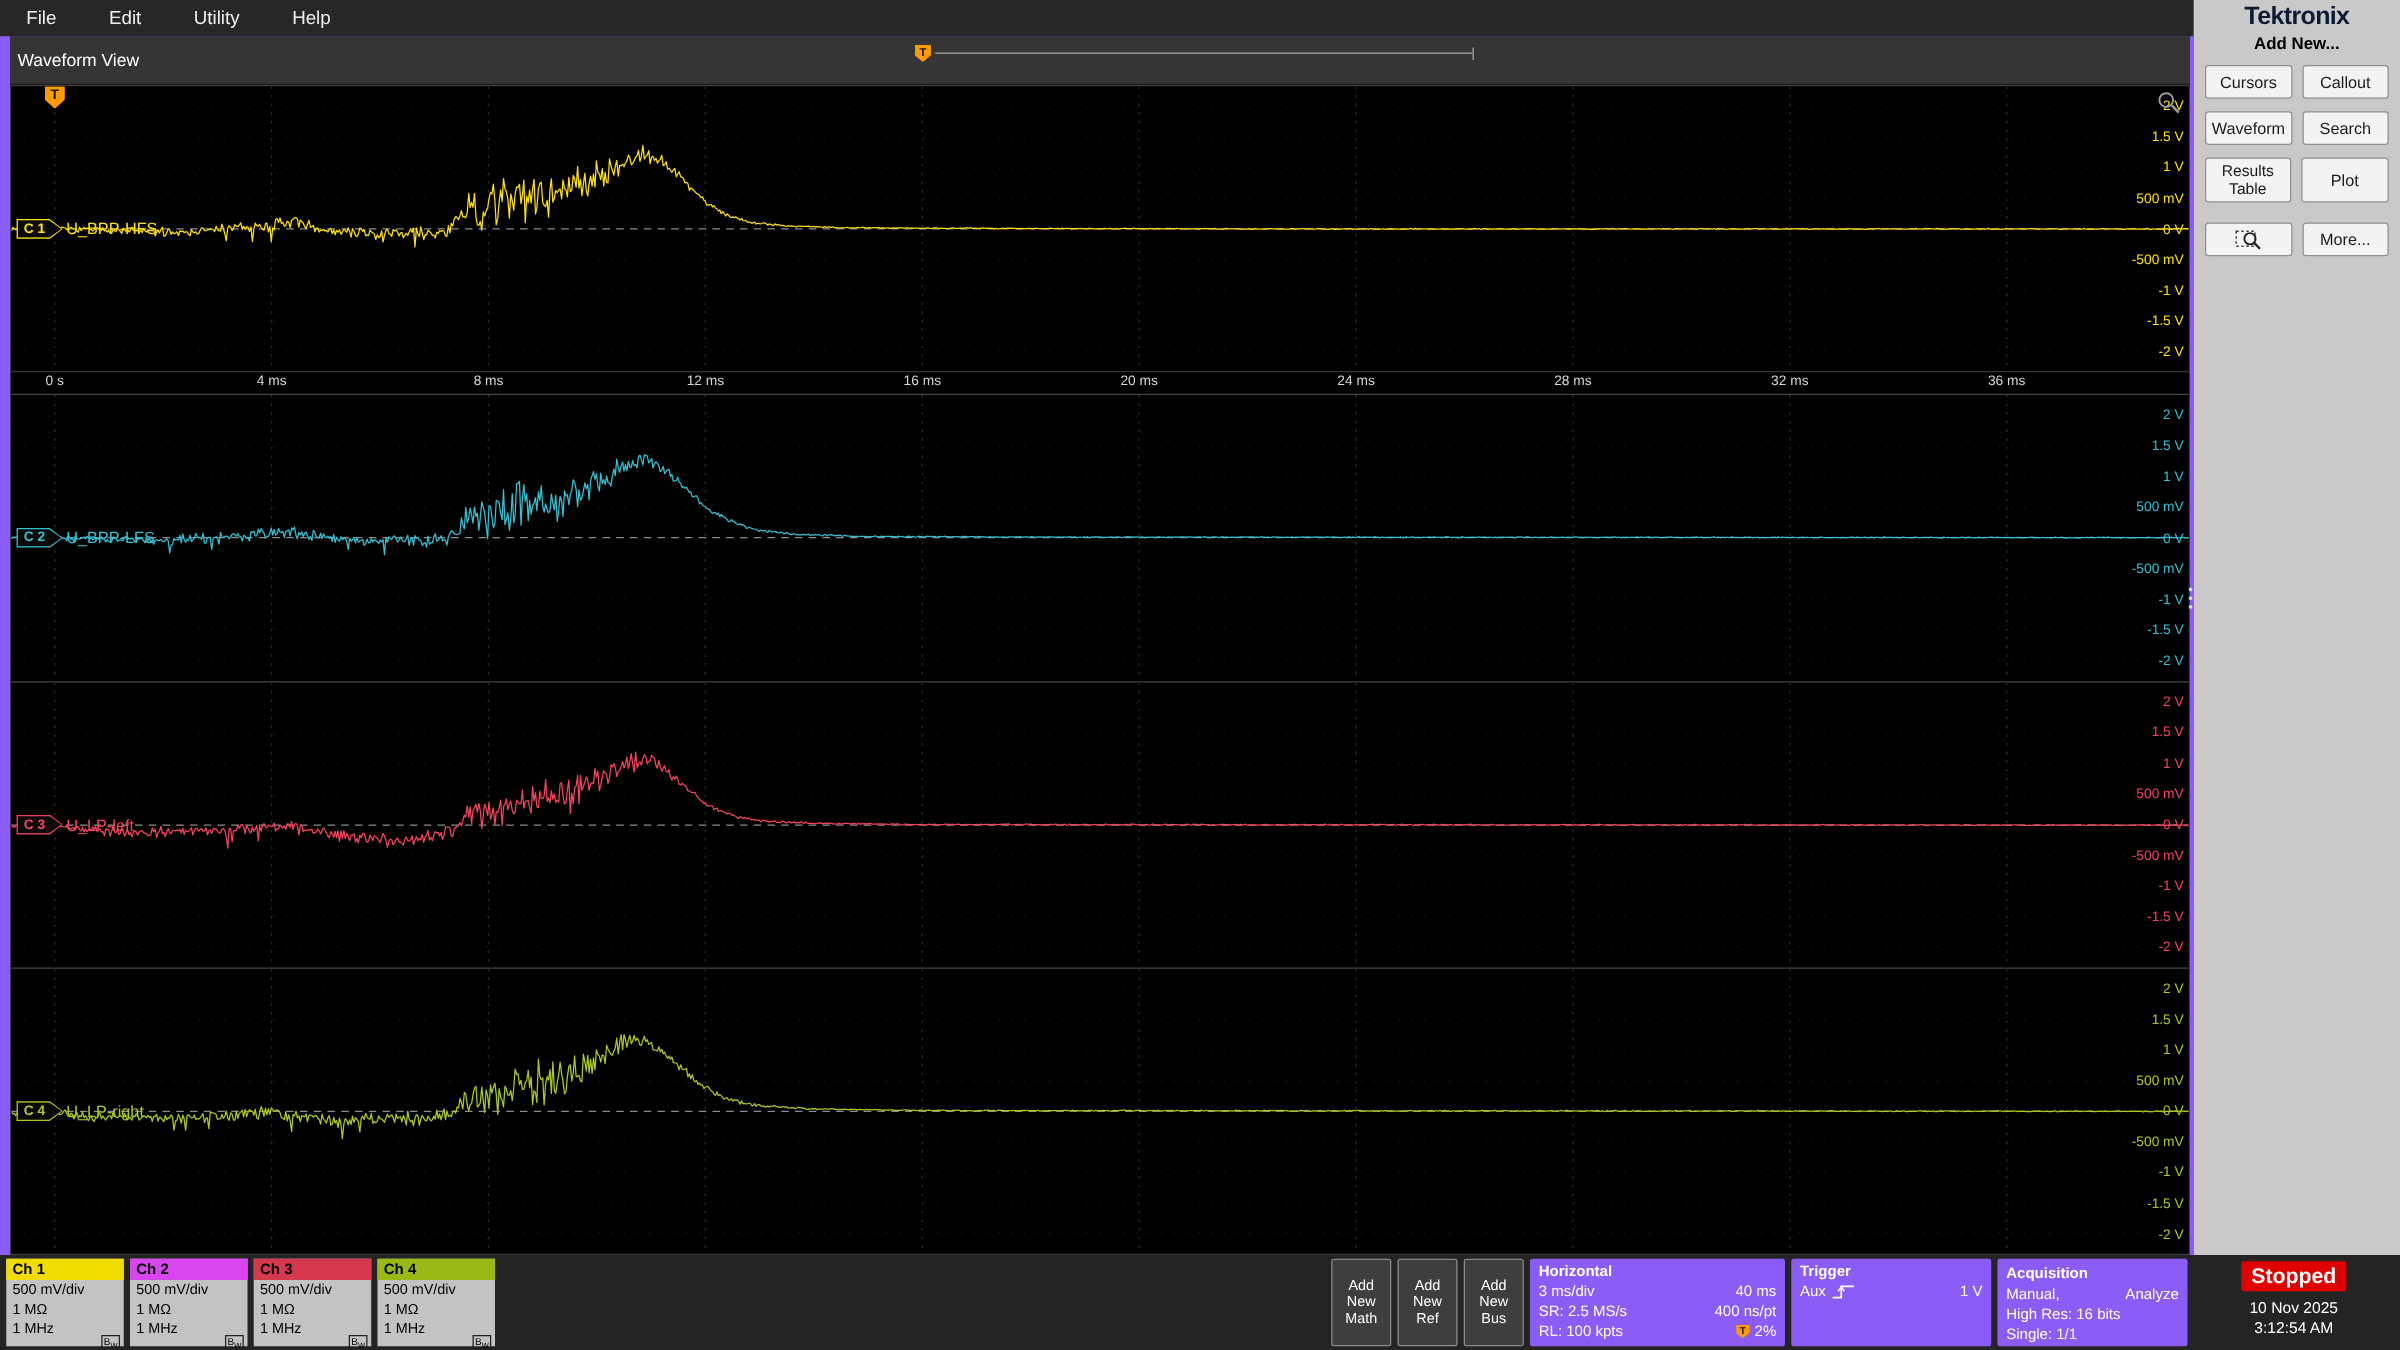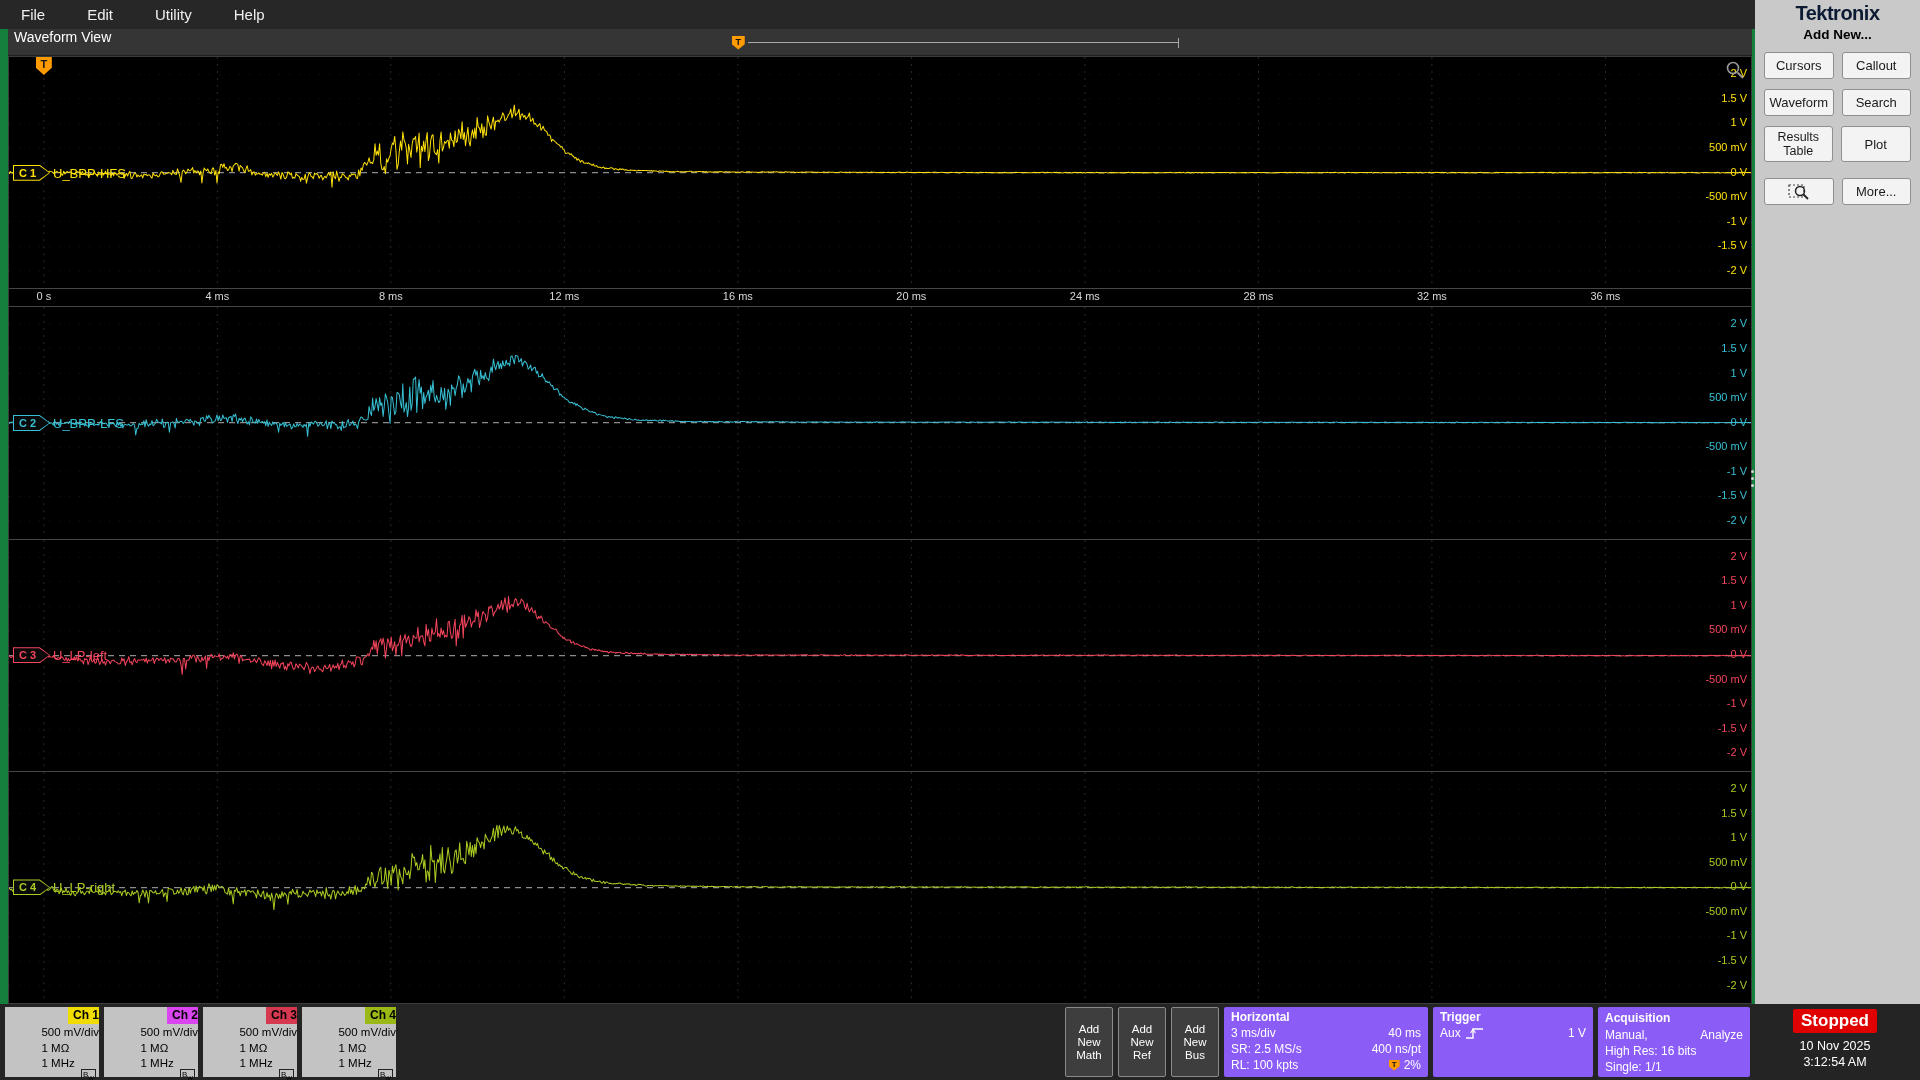--- a/index.html
+++ b/index.html
@@ -1,28 +1,28 @@
 <!DOCTYPE html>
 <html><head>
 <meta charset="utf-8">
 <style>
   html,body{margin:0;padding:0;width:1920px;height:1080px;background:#1c1c1c;
     font-family:"Liberation Sans",sans-serif;overflow:hidden;}
   *{box-sizing:border-box;}
   .app{width:1920px;height:1080px;display:flex;flex-direction:column;}
   .top{display:flex;height:1004px;position:relative;}
-  .left-col{flex:1;display:flex;flex-direction:column;min-width:0;background:#15803d;}
+  .left-col{flex:1;display:flex;flex-direction:column;min-width:0;background:#8b5cf6;}
 
   
   .menubar{height:29px;background:#272727;display:flex;align-items:center;color:#efefef;font-size:15px;}
   .menu-item{padding:0 21px;cursor:default;}
 
   
   .wv-wrap{flex:1;display:flex;flex-direction:column;padding:0 3px 0 8px;min-height:0;}
-  .wv-header{height:27px;background:#353535;color:#fff;font-size:14px;display:flex;
+  .wv-header{height:39px;background:#353535;color:#fff;font-size:14px;display:flex;align-items:center;
     padding-left:6px;position:relative;border-bottom:1px solid #1f1f1f;}
   .hpos{position:absolute;left:41.5%;top:6px;display:flex;align-items:center;height:15px;}
   .hpos-flag{width:13px;height:14px;background:#ff9a00;color:#111;font-weight:bold;font-size:9px;line-height:13px;
     text-align:center;clip-path:polygon(0 0,100% 0,100% 62%,50% 100%,0 62%);}
   .hpos-line{width:430px;height:0;border-top:1px solid #a8a8a8;margin-left:3px;}
   .hpos-tick{width:0;height:10px;border-left:1px solid #a8a8a8;}
 
   .stage{flex:1;background:#000;border:1px solid #3c3c3c;display:flex;flex-direction:column;min-height:0;position:relative;}
   .slice{flex:1;position:relative;overflow:hidden;border-bottom:1px solid #464646;}
   .slice:last-child{border-bottom:none;}
@@ -48,21 +48,21 @@
   .sb-row.gap{margin-top:16px;}
   .sbtn{flex:1;background:#f3f3f3;border:1px solid #8f8f8f;border-radius:3px;color:#1a1a1a;
     font-family:"Liberation Sans",sans-serif;font-size:13px;line-height:15px;padding:5px 2px;text-align:center;cursor:pointer;}
   .sbtn.small{font-size:12.5px;line-height:14px;padding:3px 1px;}
   .sbtn.iconbtn{display:flex;align-items:center;justify-content:center;padding:2px;}
   .splitter{position:absolute;left:-4px;top:470px;display:flex;flex-direction:column;gap:4px;z-index:5;cursor:ew-resize;}
   .splitter i{width:3px;height:3px;border-radius:50%;background:#d6d6d6;display:block;}
 
   
   .bottombar{height:76px;background:#242424;display:flex;gap:5px;padding:3px 5px;align-items:stretch;}
-  .chbox{width:94px;background:#c3c3c3;display:flex;flex-direction:column;font-size:11.5px;color:#000;cursor:pointer;align-items:flex-end;}
+  .chbox{width:94px;background:#c3c3c3;display:flex;flex-direction:column;font-size:11.5px;color:#000;cursor:pointer;}
   .chbox-header{height:17px;font-weight:bold;font-size:12px;line-height:17px;padding-left:5px;background:#999;}
   .chbox-body{position:relative;flex:1;padding:1px 0 14px 5px;line-height:15.5px;}
   .bw{position:absolute;right:3px;bottom:2px;border:1px solid #222;font-size:8px;line-height:8px;padding:1px;}
   .bw sub{font-size:6px;}
   .spacer{flex:1;}
   .addbtn{width:48px;background:#3e3e3e;border:1px solid #8a8a8a;border-radius:2px;color:#fff;
     font-size:11.5px;line-height:13px;display:flex;flex-direction:column;align-items:center;justify-content:center;cursor:pointer;}
   .panel{background:#8b5cf6;color:#fff;font-size:12px;padding:3px 7px;border-radius:2px;cursor:pointer;}
   .ptitle{font-weight:bold;margin-bottom:1px;}
   .panel-horizontal{width:204px;}

